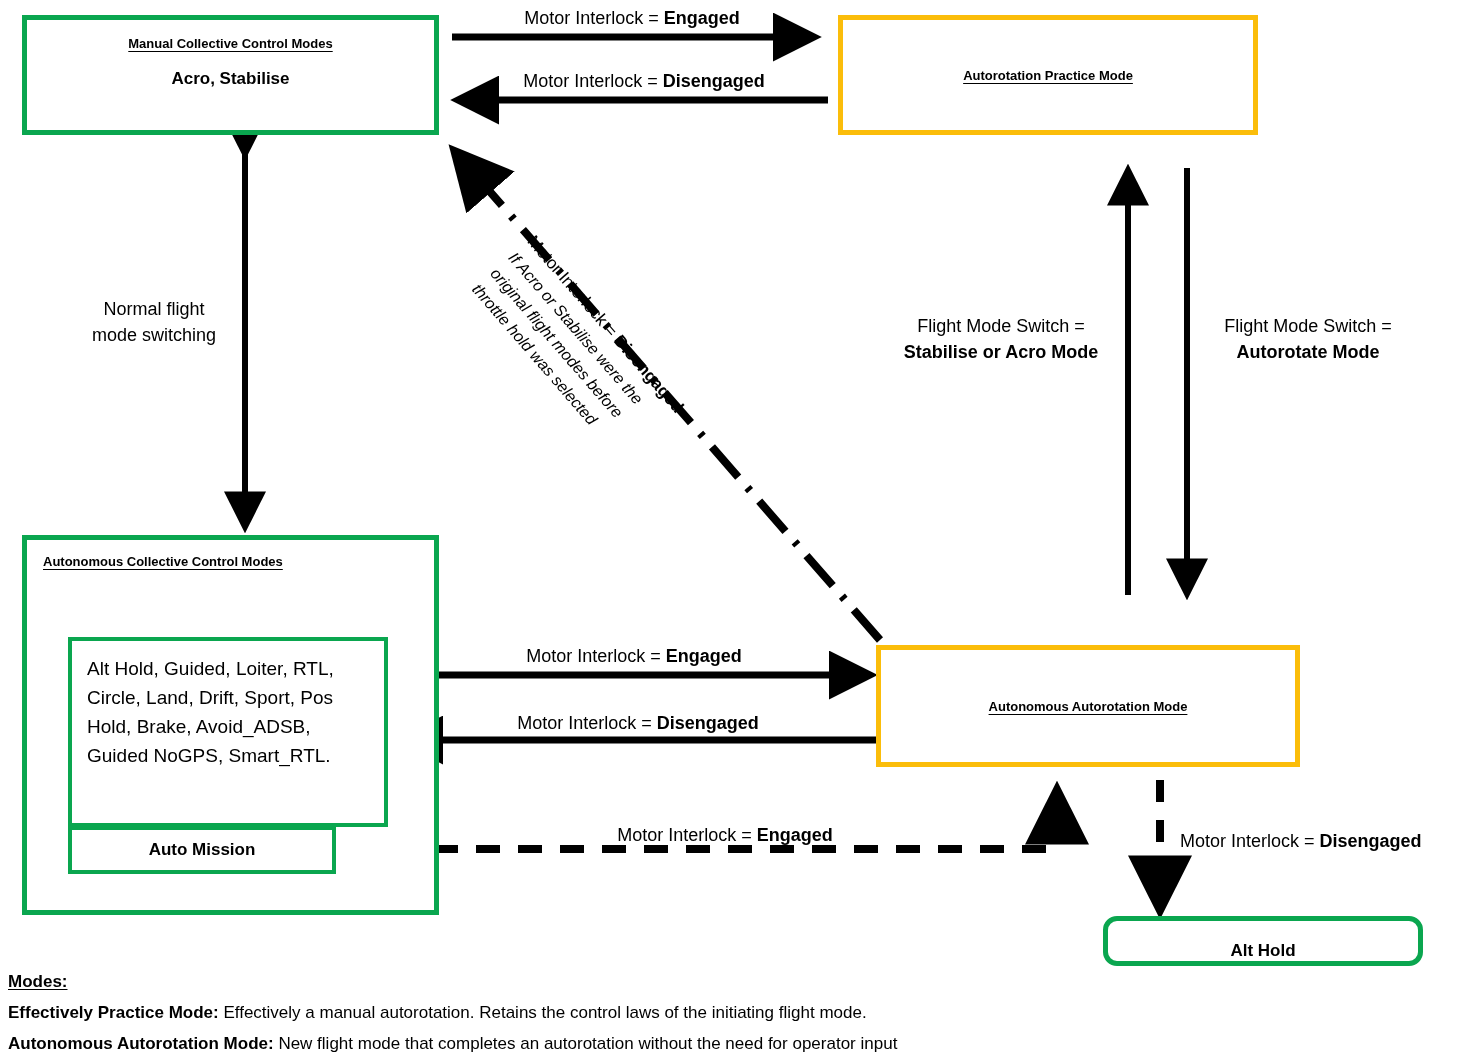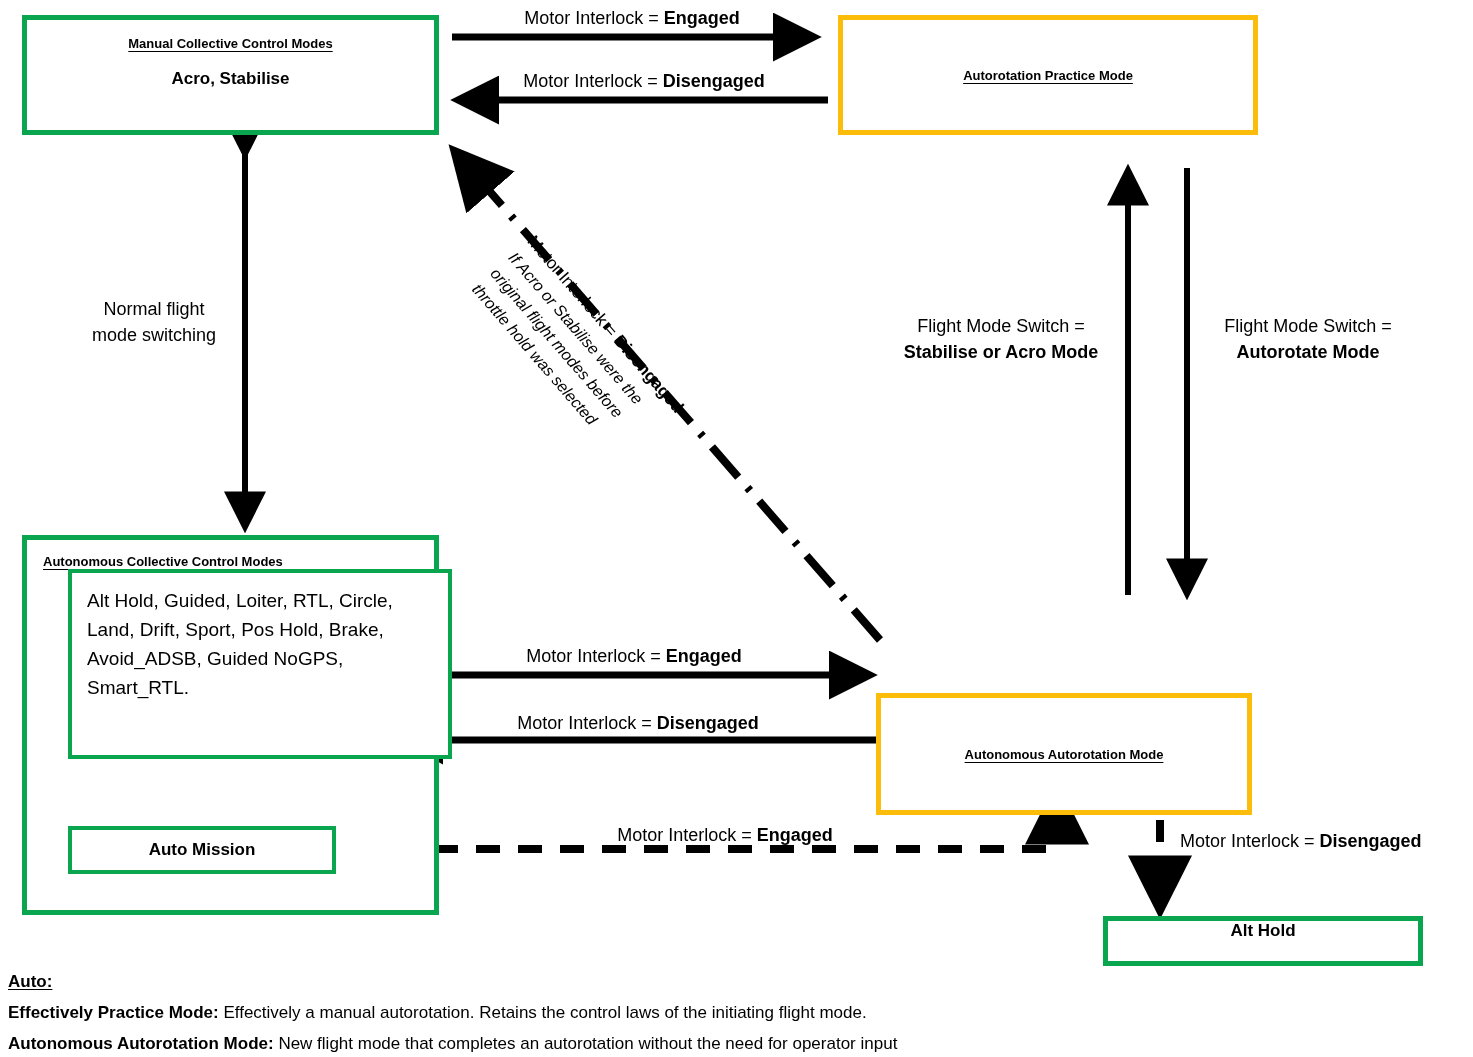--- a/index.html
+++ b/index.html
@@ -145,33 +145,33 @@
   </div>
 
   <div class="box amber" style="left:838px; top:15px; width:420px; height:120px; justify-content:center;">
     <div class="title">Autorotation Practice Mode</div>
   </div>
 
   <div class="box green" style="left:22px; top:535px; width:417px; height:380px; padding-top:14px; align-items:flex-start;">
     <div class="title" style="margin-left:16px;">Autonomous Collective Control Modes</div>
   </div>
 
-  <div class="box green-thin" style="left:68px; top:569px; width:384px; height:190px; align-items:flex-start; padding:14px 10px 0 15px;">
+  <div class="box green-thin" style="left:68px; top:637px; width:320px; height:190px; align-items:flex-start; padding:14px 10px 0 15px;">
     <div class="modelist">Alt Hold, Guided, Loiter, RTL, Circle, Land, Drift, Sport, Pos Hold, Brake, Avoid_ADSB, Guided NoGPS, Smart_RTL.</div>
   </div>
 
   <div class="box green-thin" style="left:68px; top:826px; width:268px; height:48px; justify-content:center;">
     <div class="plain">Auto Mission</div>
   </div>
 
-  <div class="box amber" style="left:876px; top:645px; width:376px; height:122px; justify-content:center;margin-top:48px;">
+  <div class="box amber" style="left:876px; top:645px; width:424px; height:122px; justify-content:center;">
     <div class="title">Autonomous Autorotation Mode</div>
   </div>
 
-  <div class="box green" style="left:1103px; top:916px; width:320px; height:50px; justify-content:flex-start;">
+  <div class="box green" style="left:1103px; top:916px; width:320px; height:50px; justify-content:flex-end;border-radius:14px;">
     <div class="plain">Alt Hold</div>
   </div>
 
   <div class="lbl" style="left:452px; top:5px; width:360px;">
     <span>Motor Interlock = </span><b>Engaged</b>
   </div>
 
   <div class="lbl" style="left:460px; top:68px; width:368px;">
     <span>Motor Interlock = </span><b>Disengaged</b>
   </div>
@@ -209,21 +209,21 @@
   <div class="lbl" style="left:400px; top:822px; width:650px;">
     <span>Motor Interlock = </span><b>Engaged</b>
   </div>
 
   <div class="lbl" style="left:1180px; top:828px; text-align:left;">
     <span>Motor Interlock = </span><b>Disengaged</b>
   </div>
 
   <div class="note" style="left:8px; top:972px;">
     <div style="margin-bottom:11px;">
-      <span class="u">Auto:</span>
+      <span class="u">Modes:</span>
     </div>
     <div style="margin-bottom:11px;">
       <span class="hd">Effectively Practice Mode:</span><span>  Effectively a manual autorotation.  Retains the control laws of the initiating flight mode.</span>
     </div>
     <div>
       <span class="hd">Autonomous Autorotation Mode:</span><span>  New flight mode that completes an autorotation without the need for operator input</span>
     </div>
   </div>
 
 </div>

